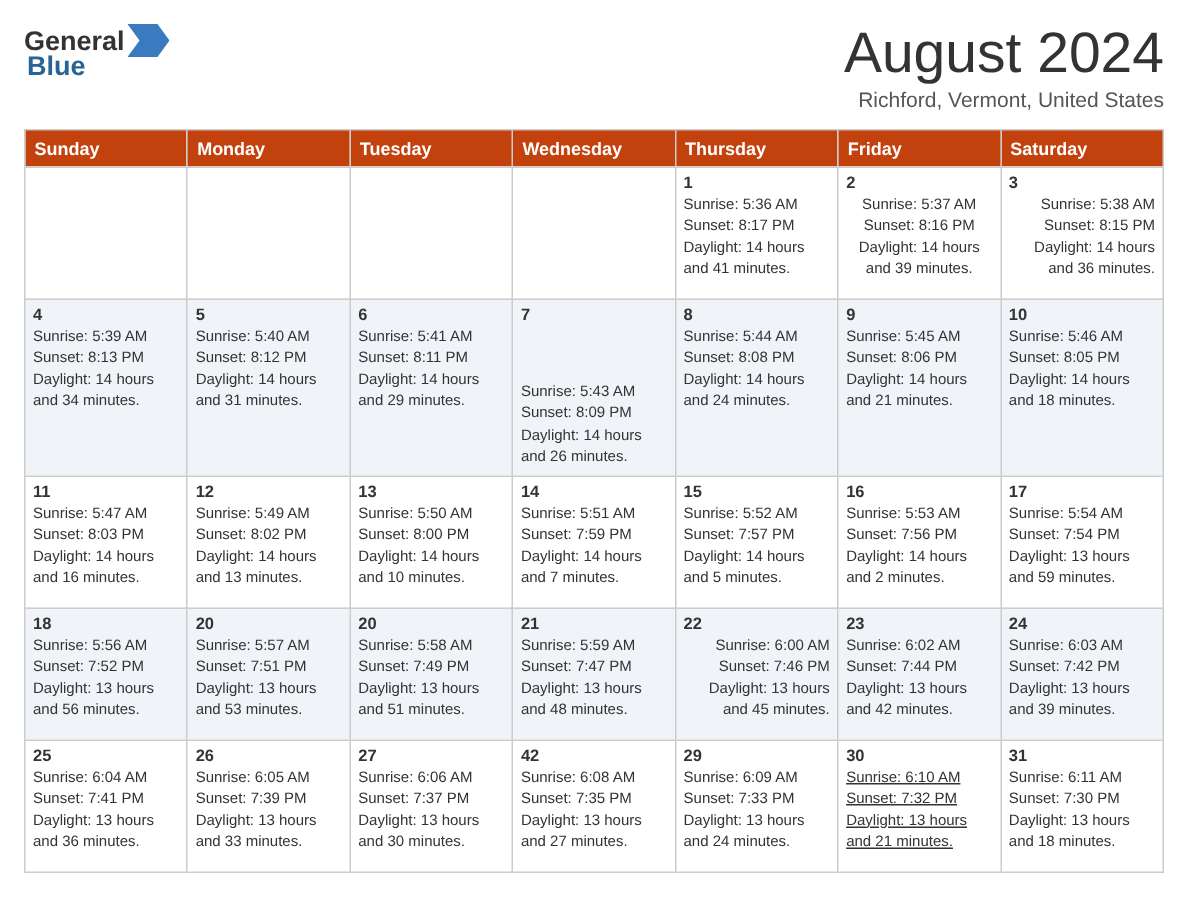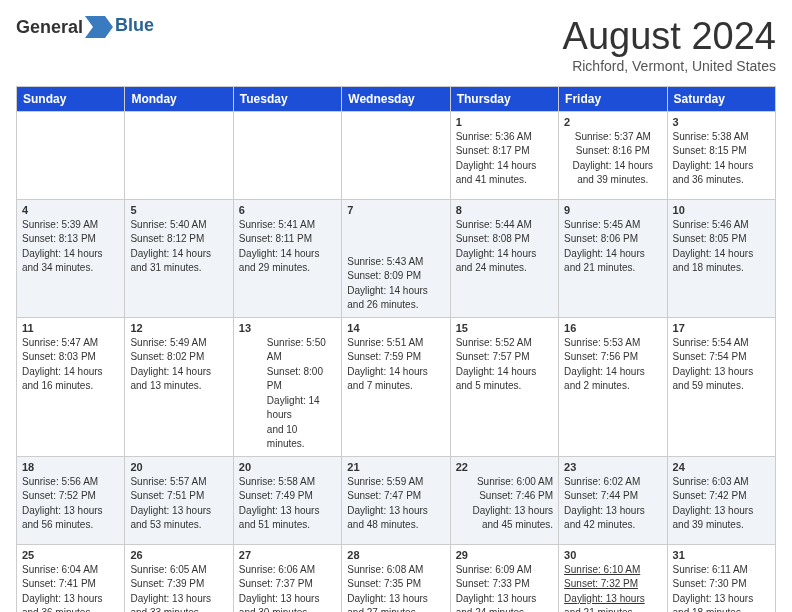--- a/index.html
+++ b/index.html
@@ -11,22 +11,22 @@
       padding: 16px;
     }
     .header {
       display: flex;
       justify-content: space-between;
       align-items: flex-start;
       margin-bottom: 12px;
     }
     .logo {
       display: flex;
-      flex-direction: row;
-      align-items: center;
+      flex-direction: column;
+      align-items: flex-start;
     }
     .logo-top {
       display: flex;
       align-items: center;
     }
     .logo-general {
       font-size: 18px;
       font-weight: bold;
       color: #333;
     }
@@ -53,21 +53,21 @@
     }
     .location {
       font-size: 14px;
       color: #555;
     }
     table {
       width: 100%;
       border-collapse: collapse;
     }
     thead th {
-      background-color: #1d4ed8;
+      background-color: #c2410c;
       color: #fff;
       font-size: 12px;
       font-weight: bold;
       text-align: left;
       padding: 5px 6px;
       border: 1px solid #ccc;
     }
     tbody td {
       vertical-align: top;
       border: 1px solid #ccc;
@@ -144,21 +144,21 @@
         </td>
         <td>
           <span class="day-num">2</span>
           <div class="day-info" style="white-space: pre-line; text-align: center;">Sunrise: 5:37 AM
 Sunset: 8:16 PM
 Daylight: 14 hours
 and 39 minutes.</div>
         </td>
         <td>
           <span class="day-num">3</span>
-          <div class="day-info" style="white-space: pre-line;">Sunrise: 5:38 AM
+          <div class="day-info" style="white-space: pre-line; text-align: right;">Sunrise: 5:38 AM
 Sunset: 8:15 PM
 Daylight: 14 hours
 and 36 minutes.</div>
         </td>
       </tr>
       <tr>
         <td>
           <span class="day-num">4</span>
           <div class="day-info" style="white-space: pre-line;">Sunrise: 5:39 AM
 Sunset: 8:13 PM
@@ -218,21 +218,21 @@
         </td>
         <td>
           <span class="day-num">12</span>
           <div class="day-info" style="white-space: pre-line;">Sunrise: 5:49 AM
 Sunset: 8:02 PM
 Daylight: 14 hours
 and 13 minutes.</div>
         </td>
         <td>
           <span class="day-num">13</span>
-          <div class="day-info" style="white-space: pre-line; margin-left: 28px;">Sunrise: 5:50 AM
+          <div class="day-info" style="white-space: pre-line;">Sunrise: 5:50 AM
 Sunset: 8:00 PM
 Daylight: 14 hours
 and 10 minutes.</div>
         </td>
         <td>
           <span class="day-num">14</span>
           <div class="day-info" style="white-space: pre-line;">Sunrise: 5:51 AM
 Sunset: 7:59 PM
 Daylight: 14 hours
 and 7 minutes.</div>
@@ -326,21 +326,21 @@
 and 33 minutes.</div>
         </td>
         <td>
           <span class="day-num">27</span>
           <div class="day-info" style="white-space: pre-line;">Sunrise: 6:06 AM
 Sunset: 7:37 PM
 Daylight: 13 hours
 and 30 minutes.</div>
         </td>
         <td>
-          <span class="day-num">28</span>
+          <span class="day-num">42</span>
           <div class="day-info" style="white-space: pre-line;">Sunrise: 6:08 AM
 Sunset: 7:35 PM
 Daylight: 13 hours
 and 27 minutes.</div>
         </td>
         <td>
           <span class="day-num">29</span>
           <div class="day-info" style="white-space: pre-line;">Sunrise: 6:09 AM
 Sunset: 7:33 PM
 Daylight: 13 hours

